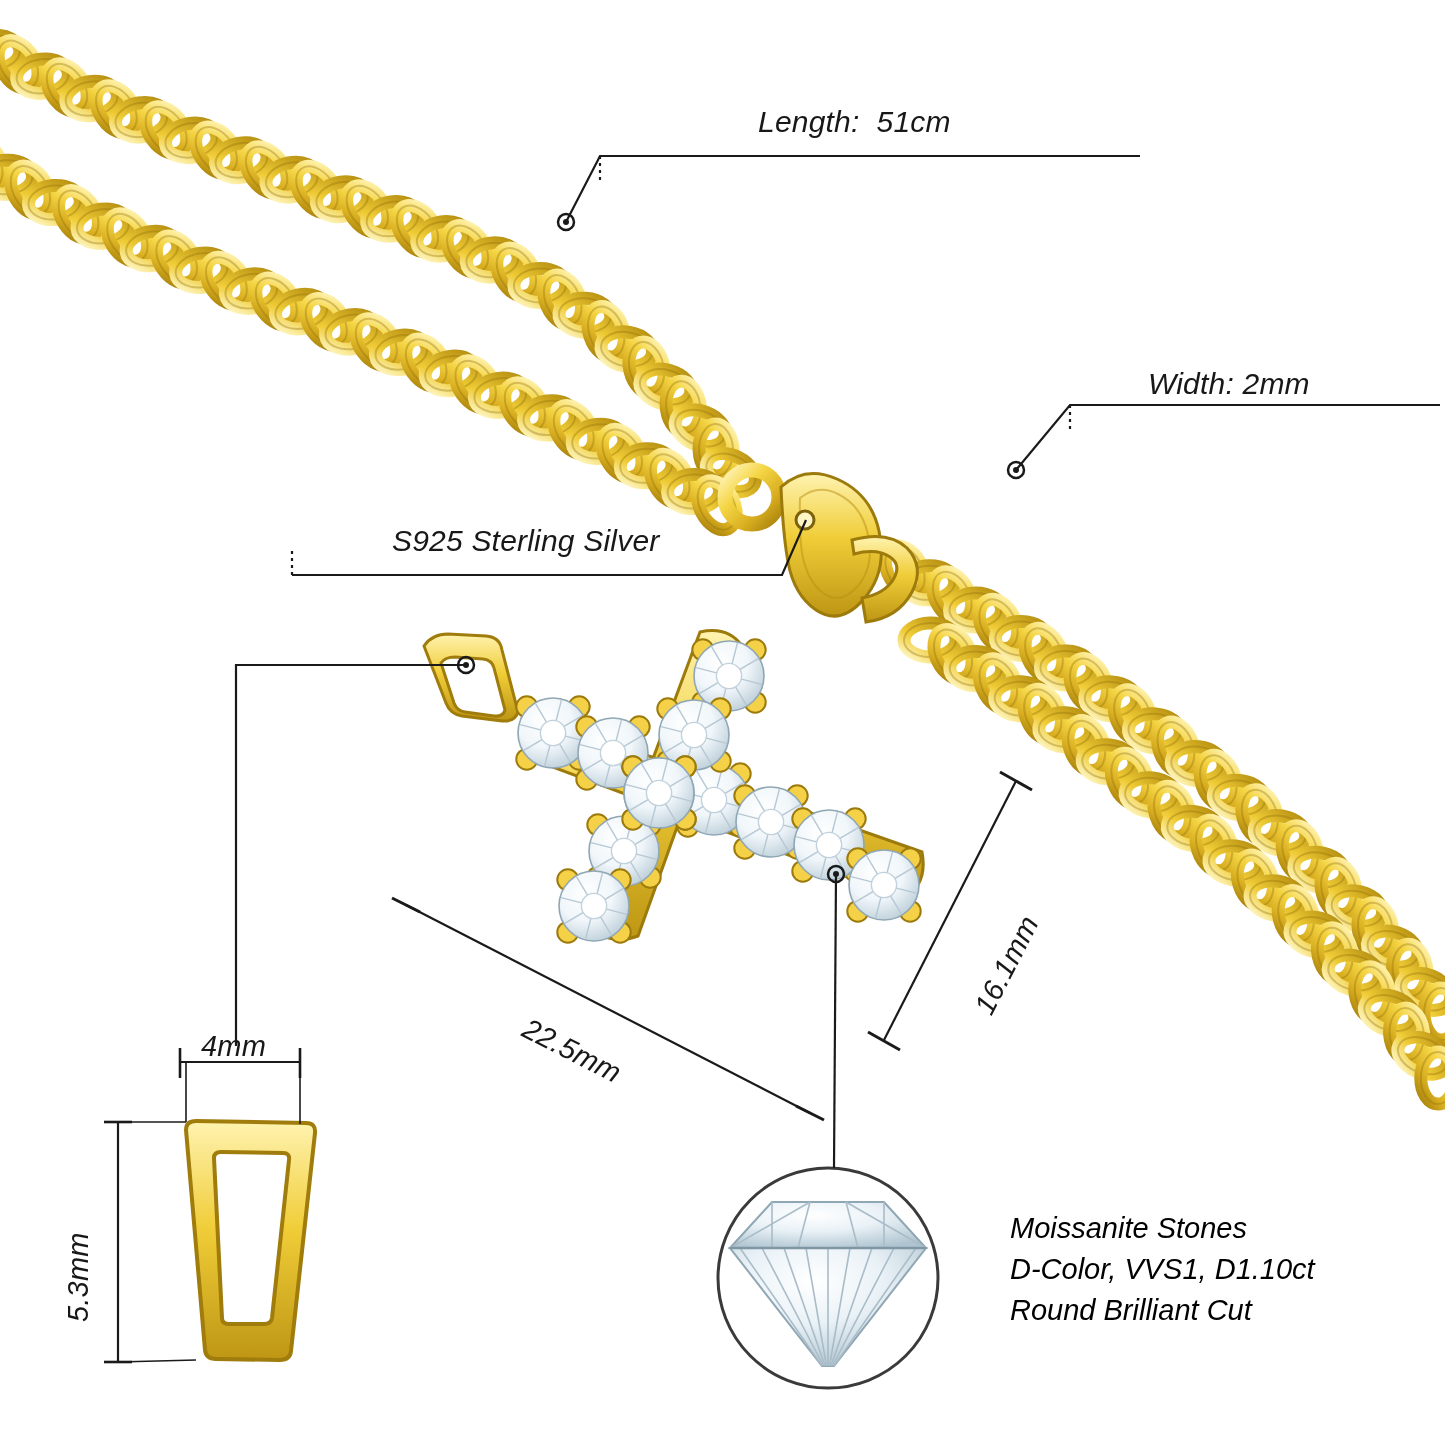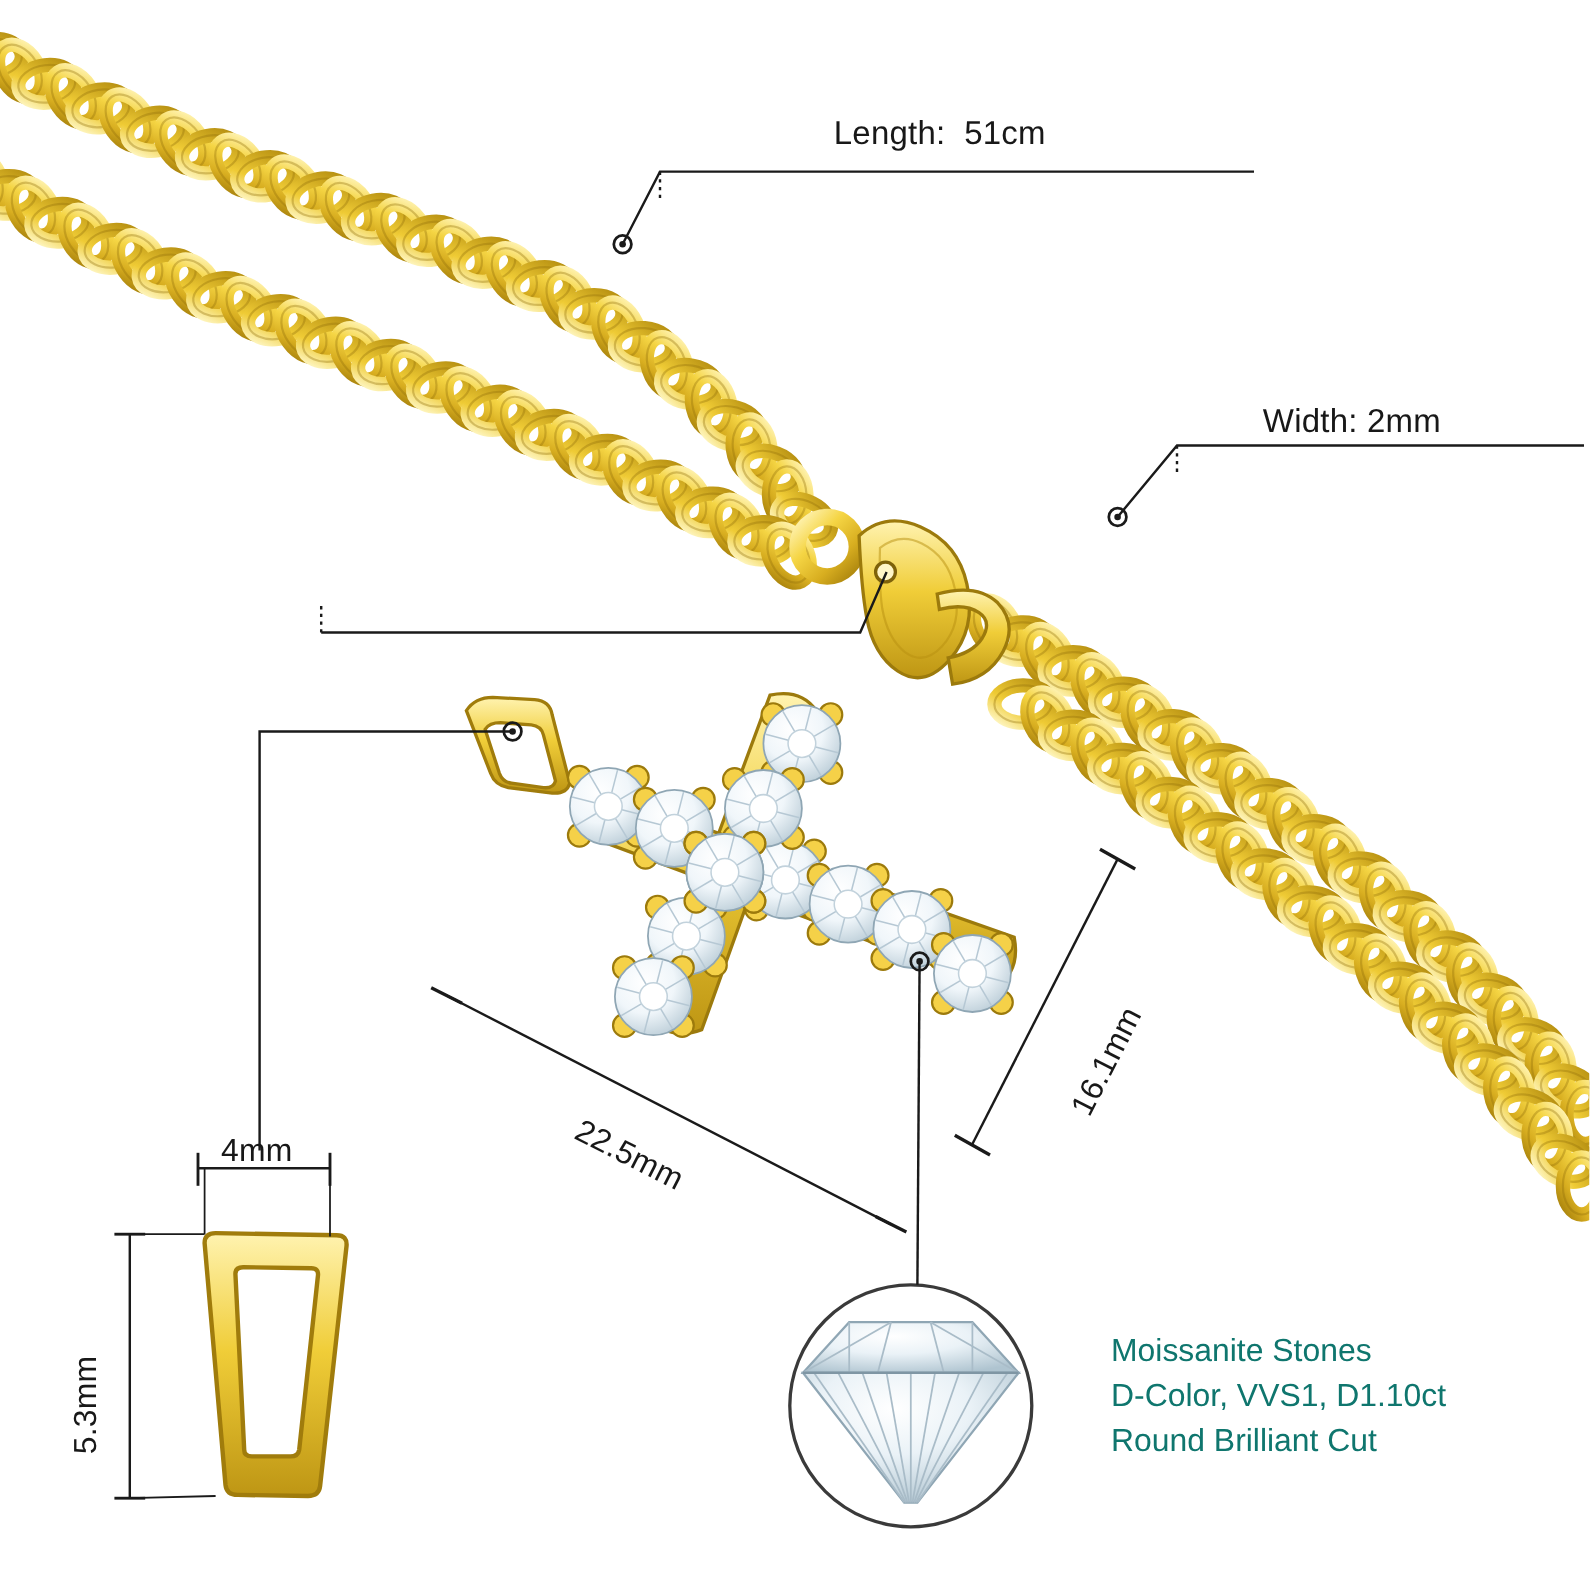--- a/index.html
+++ b/index.html
@@ -8,20 +8,21 @@
     background: #ffffff;
   }
   #stage {
     position: relative;
     width: 1445px;
     height: 1445px;
     background: #ffffff;
     overflow: hidden;
     font-family: "Liberation Sans", sans-serif;
     color: #1a1a1a;
+    font-style: italic;
   }
   svg.layer {
     position: absolute;
     left: 0;
     top: 0;
     width: 1445px;
     height: 1445px;
   }
   .anno {
     position: absolute;
@@ -37,21 +38,21 @@
     transform-origin: left top;
   }
   .rot-dim {
     transform: rotate(-90deg);
     transform-origin: left top;
   }
   .stone-text {
     position: absolute;
     font-size: 29px;
     line-height: 41px;
-    color: #0f766e;
+    color: #000000;
   }
 </style>
 </head>
 <body>
 
 <div id="stage">
 
   <svg class="layer" viewBox="0 0 1445 1445">
     <defs>
       <linearGradient id="goldLink" x1="0" y1="0" x2="1" y2="1">
@@ -512,20 +513,21 @@
       <path d="M104 1362 L132 1362" stroke-width="2.6"></path>
       <path d="M118 1122 L186 1122" stroke-width="1.6"></path>
       <path d="M118 1362 L196 1360" stroke-width="1.6"></path>
     </g>
   </svg>
 
   <div class="anno anno-lg" style="left:758px; top:105px;">Length:  51cm</div>
 
   <div class="anno anno-lg" style="left:1148px; top:355px;margin-top:12px;">Width: 2mm</div>
 
+  <div class="anno anno-lg" style="left:392px; top:524px;">S925 Sterling Silver</div>
 
   <div class="anno anno-md" style="left:532px; top:1012px; transform: rotate(27deg); transform-origin: left top;">22.5mm</div>
 
   <div class="anno anno-md rot-dim" style="left:968px; top:1005px; transform: rotate(-63deg); transform-origin: left top;">16.1mm</div>
 
   <div class="anno anno-md" style="left:201px; top:1030px;text-align:right;">4mm</div>
 
   <div class="anno anno-md rot90" style="left:62px; top:1322px;">5.3mm</div>
 
   <div class="stone-text" style="left:1010px; top:1208px;">Moissanite Stones</div>

